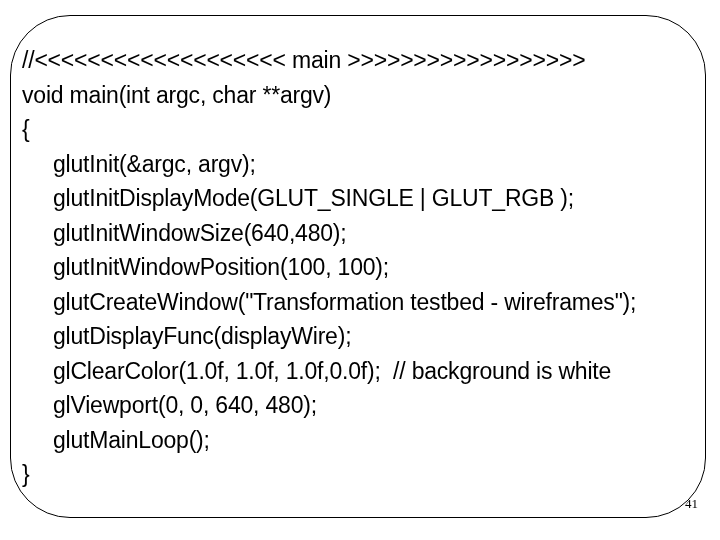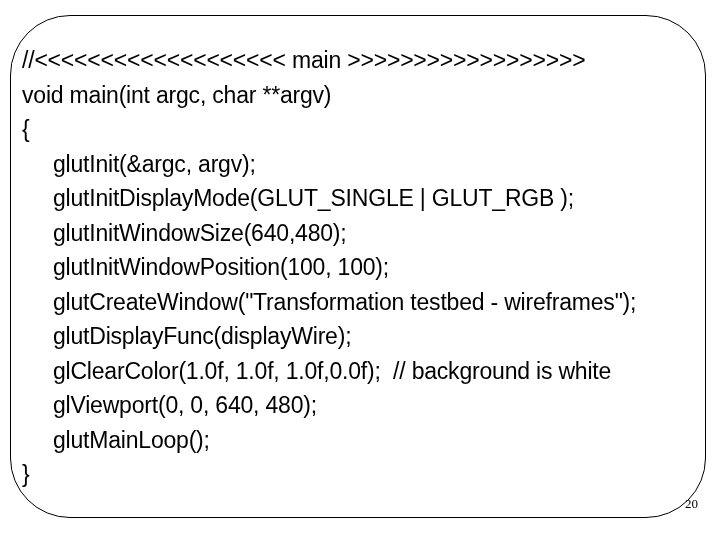--- a/index.html
+++ b/index.html
@@ -52,14 +52,14 @@
   }
 </style>
 </head>
 <body>
 
 <div class="slide">
   <div class="frame"></div>
 
   <pre class="code"><div class="code-line">//&lt;&lt;&lt;&lt;&lt;&lt;&lt;&lt;&lt;&lt;&lt;&lt;&lt;&lt;&lt;&lt;&lt;&lt;&lt; main &gt;&gt;&gt;&gt;&gt;&gt;&gt;&gt;&gt;&gt;&gt;&gt;&gt;&gt;&gt;&gt;&gt;&gt;</div><div class="code-line">void main(int argc, char **argv)</div><div class="code-line">{</div><div class="code-line">     glutInit(&amp;argc, argv);</div><div class="code-line">     glutInitDisplayMode(GLUT_SINGLE | GLUT_RGB );</div><div class="code-line">     glutInitWindowSize(640,480);</div><div class="code-line">     glutInitWindowPosition(100, 100);</div><div class="code-line">     glutCreateWindow("Transformation testbed - wireframes");</div><div class="code-line">     glutDisplayFunc(displayWire);</div><div class="code-line">     glClearColor(1.0f, 1.0f, 1.0f,0.0f);  // background is white</div><div class="code-line">     glViewport(0, 0, 640, 480);</div><div class="code-line">     glutMainLoop();</div><div class="code-line">}</div></pre>
 
-  <div class="page-number">20</div>
+  <div class="page-number">41</div>
 </div>
 
 </body></html>

